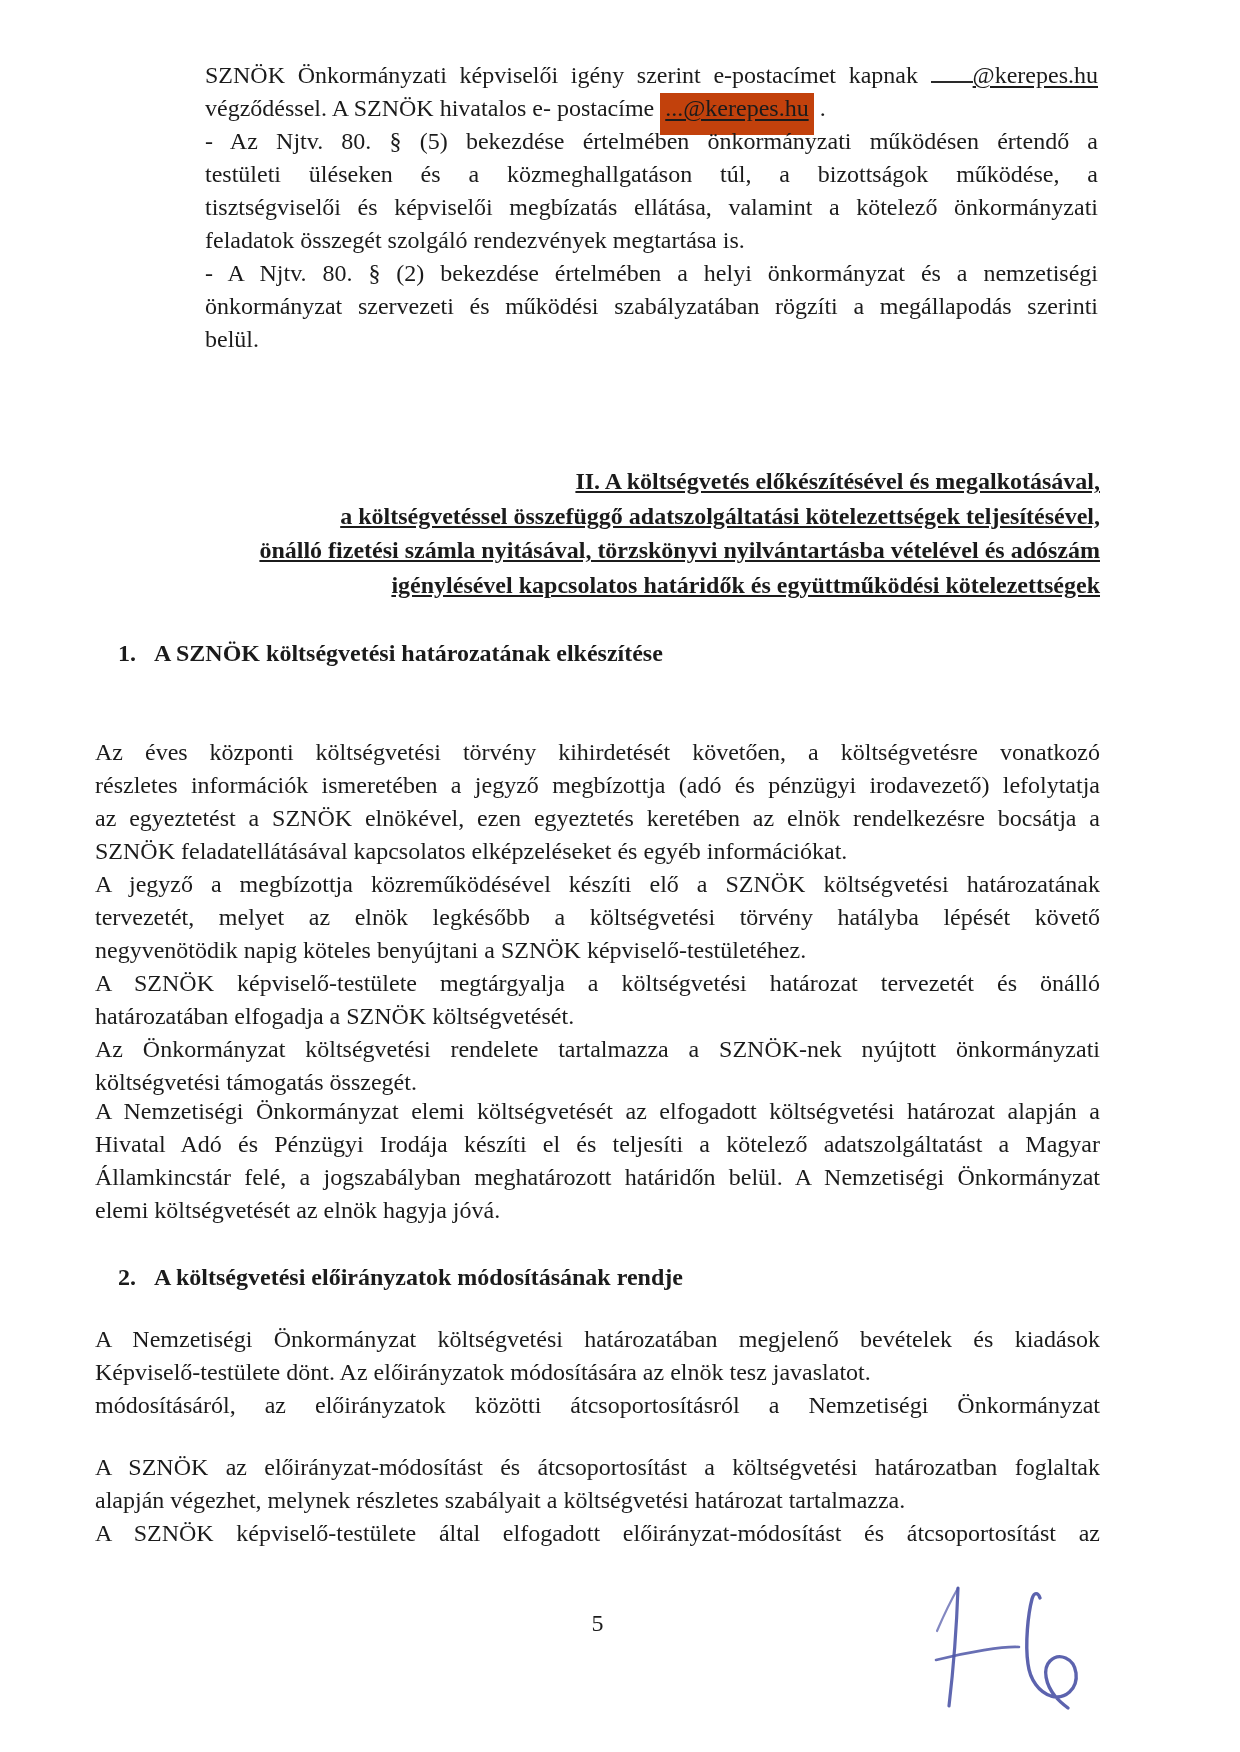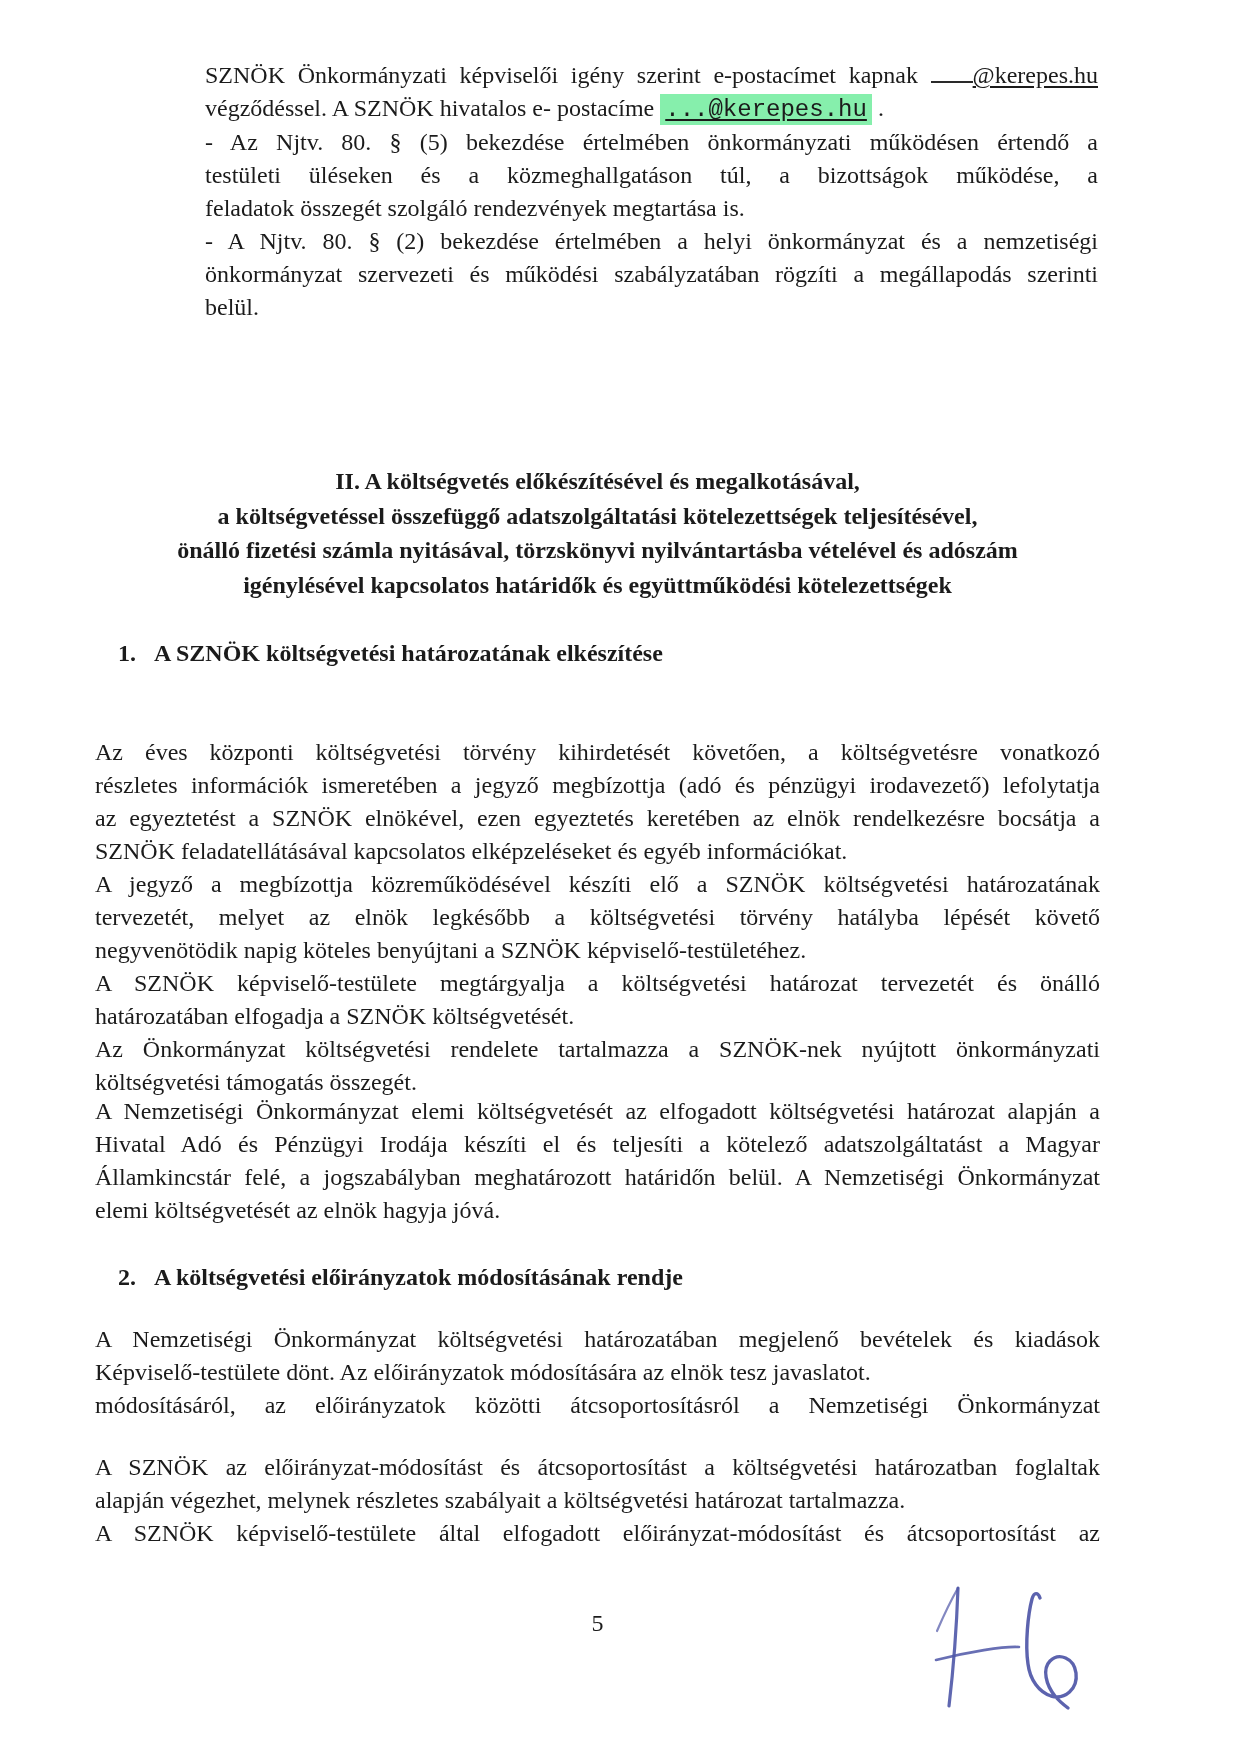--- a/index.html
+++ b/index.html
@@ -13,59 +13,59 @@
     font-size: 24px;
     line-height: 33px;
     overflow: hidden;
   }
   .abs { position: absolute; }
   .tline { white-space: normal; }
   .just { text-align: justify; text-align-last: justify; word-spacing: -1px; }
   .last { text-align: left; }
   #intro-block { left: 205px; top: 57px; width: 893px; }
   #heading { left: 95px; top: 464px; width: 1005px; font-weight: bold; line-height: 34.5px; }
-  #heading .tline { text-align: center; text-align-last: auto !important; word-spacing: 0 !important; }
+  #heading .tline { text-align: right; text-align-last: auto !important; word-spacing: 0 !important; text-decoration: underline; }
   .subheading { left: 118px; top: 0; font-weight: bold; }
   #sub1 { top: 637px; }
   #sub2 { top: 1261px; }
   .sub-num { display: inline-block; }
   .sub-title { display: inline-block; margin-left: 18px; }
   #block-a { left: 95px; top: 736px; width: 1005px; }
   #p8 { left: 95px; top: 1095px; width: 1005px; }
   #p9 { left: 95px; top: 1323px; width: 1005px; }
   #block-b { left: 95px; top: 1451px; width: 1005px; }
   #pagenum { left: 95px; top: 1607px; width: 1005px; text-align: center; }
   .u { text-decoration: underline; text-underline-offset: 3px; }
   .blank-underline {
     display: inline-block;
     width: 42px;
     height: 1em;
     border-bottom: 2px solid #2a2a2a;
     vertical-align: baseline;
   }
   .hl {
-    background: #86efac;
-    padding: 2px 5px 2px 5px;
-    font-family: Liberation Mono, monospace;
+    background: #c2410c;
+    padding: 2px 5px 14px 5px;
   }
   #signature { left: 912px; top: 1568px; width: 195px; height: 170px; }
 </style>
 </head>
 <body>
 
 <div class="page">
 
   <div class="abs" id="intro-block">
     <div>
       <div class="tline just"><span>SZNÖK Önkormányzati képviselői igény szerint e-postacímet kapnak</span> <span class="blank-underline"></span><span class="u">@kerepes.hu</span></div>
       <div class="tline last"><span>végződéssel. A SZNÖK hivatalos e- postacíme</span> <span class="hl u">...@kerepes.hu</span> <span>.</span></div>
     </div>
     <div>
         <div class="tline just">- Az Njtv. 80. § (5) bekezdése értelmében önkormányzati működésen értendő a</div>
         <div class="tline just">testületi üléseken és a közmeghallgatáson túl, a bizottságok működése, a</div>
+        <div class="tline just">tisztségviselői és képviselői megbízatás ellátása, valamint a kötelező önkormányzati</div>
         <div class="tline last">feladatok összegét szolgáló rendezvények megtartása is.</div>
       </div>
     <div>
         <div class="tline just">- A Njtv. 80. § (2) bekezdése értelmében a helyi önkormányzat és a nemzetiségi</div>
         <div class="tline just">önkormányzat szervezeti és működési szabályzatában rögzíti a megállapodás szerinti</div>
         <div class="tline last">belül.</div>
       </div>
   </div>
 
   <div class="abs" id="heading">

